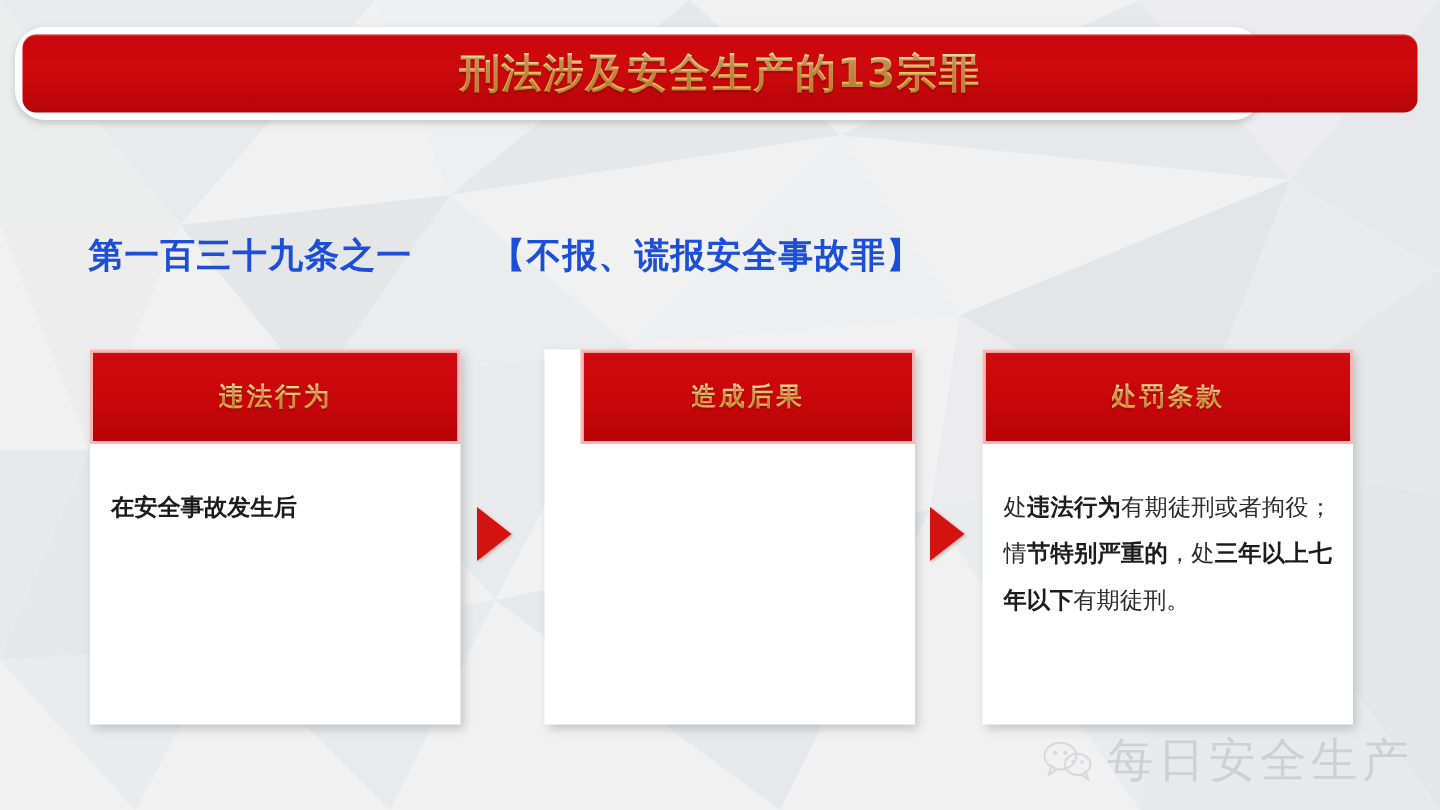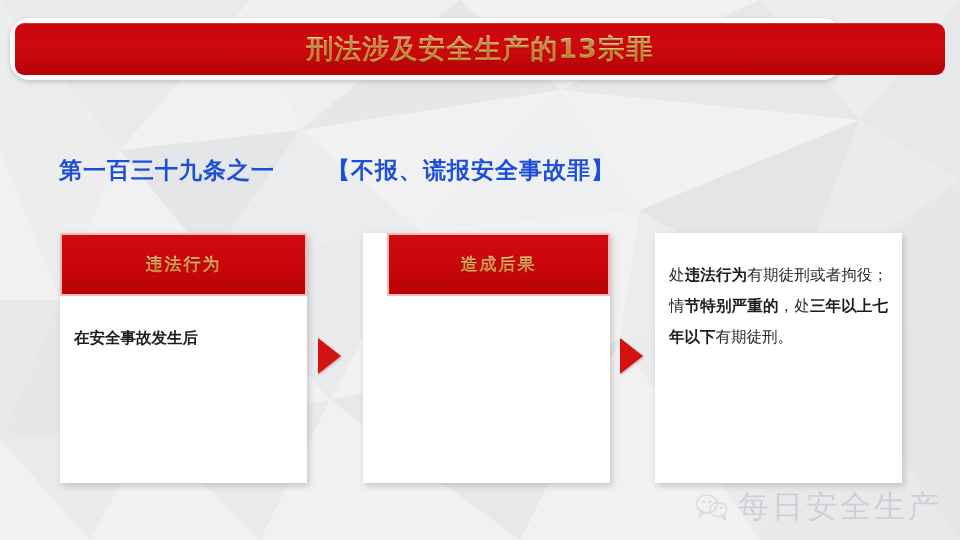--- a/index.html
+++ b/index.html
@@ -157,20 +157,23 @@
 
 <div class="card" id="card-2">
   <div class="card-head">
     <span class="card-head-text">造成后果</span>
   </div>
 </div>
 
 <div class="arrow" id="arrow-2"></div>
 
 <div class="card" id="card-3">
+  <div class="card-head">
+    <span class="card-head-text">处罚条款</span>
+  </div>
   <div class="card-body"><span>处</span><b>违法行为</b><span>有期徒刑或者拘役；情</span><b>节特别严重的</b><span>，处</span><b>三年以上七年以下</b><span>有期徒刑。</span></div>
 </div>
 
 <div class="watermark">
   <svg class="wm-icon" viewBox="0 0 40 32">
     <ellipse cx="14" cy="12.5" rx="12.5" ry="10.5" fill="none" stroke="#c3c6ca" stroke-width="1.6"></ellipse>
     <polygon points="7,20 5,27 11,23" fill="none" stroke="#c3c6ca" stroke-width="1.6"></polygon>
     <circle cx="10" cy="10" r="1.7" fill="#c3c6ca"></circle>
     <circle cx="18" cy="10" r="1.7" fill="#c3c6ca"></circle>
     <ellipse cx="27.5" cy="19" rx="10" ry="8.3" fill="none" stroke="#c3c6ca" stroke-width="1.6"></ellipse>

